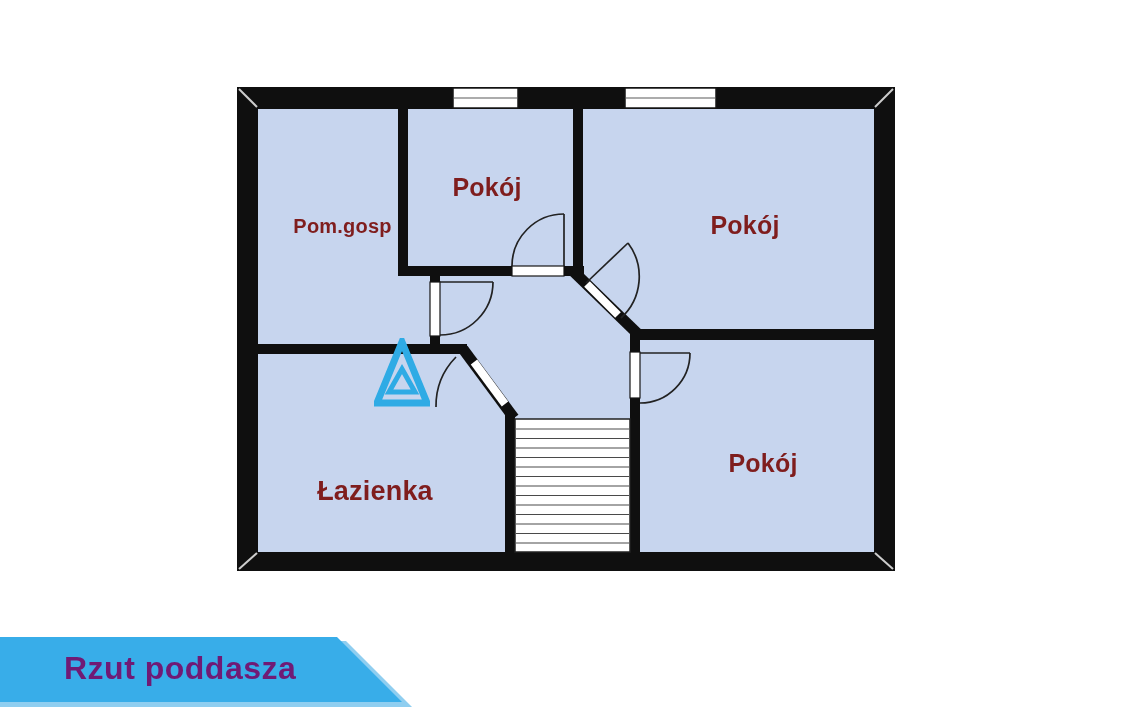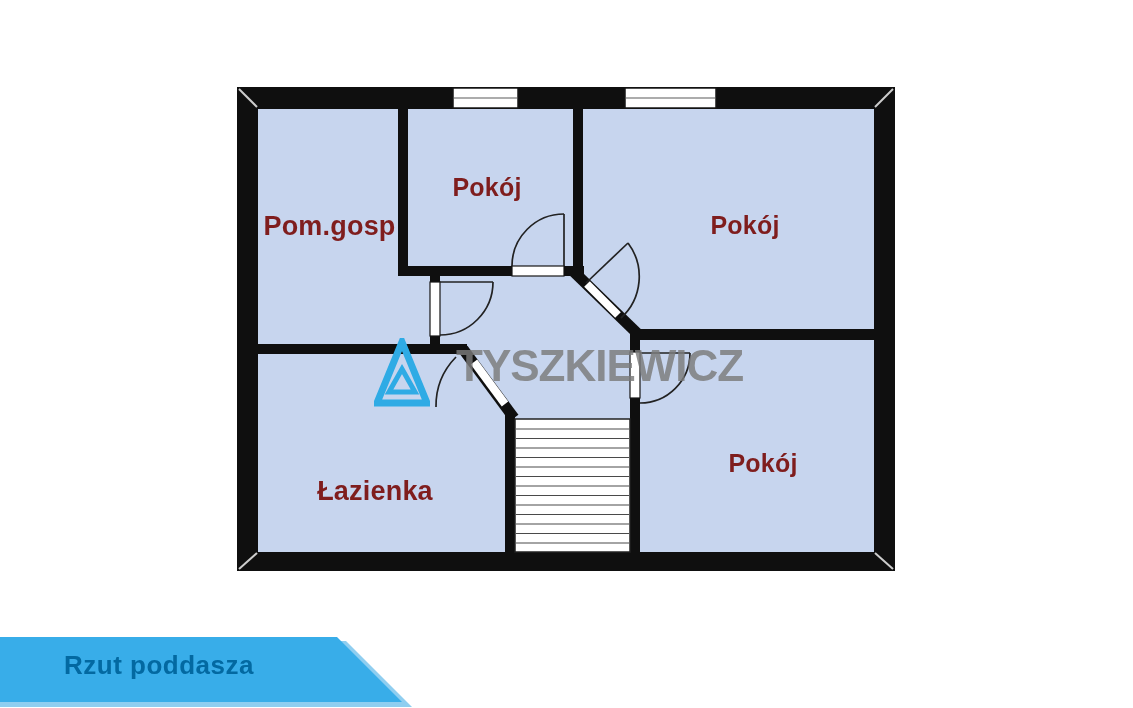--- a/index.html
+++ b/index.html
@@ -32,21 +32,21 @@
     font-size:44px;font-weight:bold;letter-spacing:-1px;color:#7b7b7b;opacity:.82;
     line-height:1;margin-top:6px;white-space:nowrap;
   }
   #wm-sub{
     font-size:15px;font-weight:bold;letter-spacing:2.5px;color:#878787;opacity:.85;
     margin-top:6px;margin-left:3px;white-space:nowrap;
   }
   #banner{position:absolute;left:0;top:637px;width:430px;height:71px;z-index:4;}
   #banner-label{
     position:absolute;left:64px;top:650px;z-index:5;
-    font-size:26px;font-weight:bold;letter-spacing:.5px;color:#0369a1;white-space:nowrap;
+    font-size:32px;font-weight:bold;letter-spacing:.5px;color:#701a75;white-space:nowrap;
   }
 </style>
 </head>
 <body>
 
 <div id="canvas">
 
   <svg id="plan-svg" width="1133" height="708" viewBox="0 0 1133 708">
 
     <rect class="roomfill" x="248" y="98" width="636" height="464" fill="#c7d5ee"></rect>
@@ -127,33 +127,32 @@
       <line class="leaf" x1="586" y1="283" x2="628" y2="243"></line>
       <path class="arc" d="M 628 243 A 56 56 0 0 1 621 318"></path>
 
       <line class="leaf" x1="640" y1="353" x2="690" y2="353"></line>
       <path class="arc" d="M 690 353 A 50 50 0 0 1 640 403"></path>
 
       <path class="arc" d="M 456 357 A 70 70 0 0 0 436 407"></path>
     </g>
   </svg>
 
-  <div class="room-label" style="left:307px;top:226px;font-size:27px;padding-left:45px;">Pom.gosp</div>
+  <div class="room-label" style="left:320px;top:226px;font-size:20px;padding-left:45px;">Pom.gosp</div>
   <div class="room-label" style="left:487px;top:187px;font-size:25px;">Pokój</div>
   <div class="room-label" style="left:745px;top:225px;font-size:25px;">Pokój</div>
   <div class="room-label" style="left:375px;top:460px;font-size:27px;margin-top:31px;">Łazienka</div>
   <div class="room-label" style="left:763px;top:463px;font-size:25px;">Pokój</div>
 
   <div id="watermark">
     <svg id="wm-logo" width="56" height="70" viewBox="0 0 56 70">
       <polygon points="28,4 53,65 3,65" fill="none" stroke="#2fabe5" stroke-width="7"></polygon>
       <polygon points="28,31 41,54 15,54" fill="none" stroke="#2fabe5" stroke-width="5"></polygon>
     </svg>
     <div id="wm-text">
-      <div id="wm-brand">TYSZKIEWICZ</div>
     </div>
   </div>
 
   <svg id="banner" width="430" height="71" viewBox="0 0 430 71">
     <polygon points="0,4 346,4 412,70 0,70" fill="#8fcef0"></polygon>
     <polygon points="0,0 337,0 402,65 0,65" fill="#38ade9"></polygon>
   </svg>
   <div id="banner-label">Rzut poddasza</div>
 
 </div>

